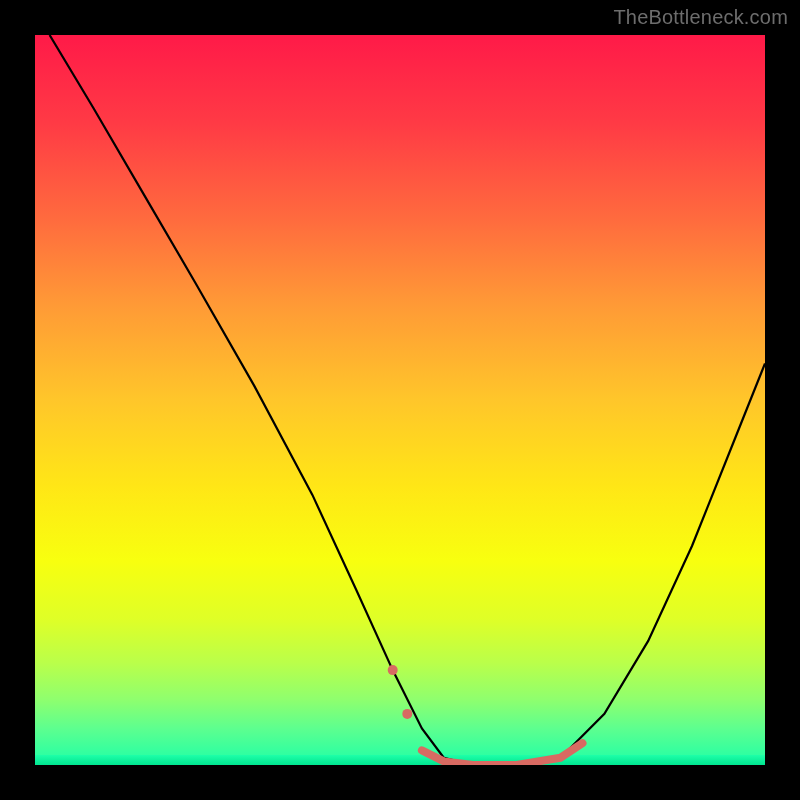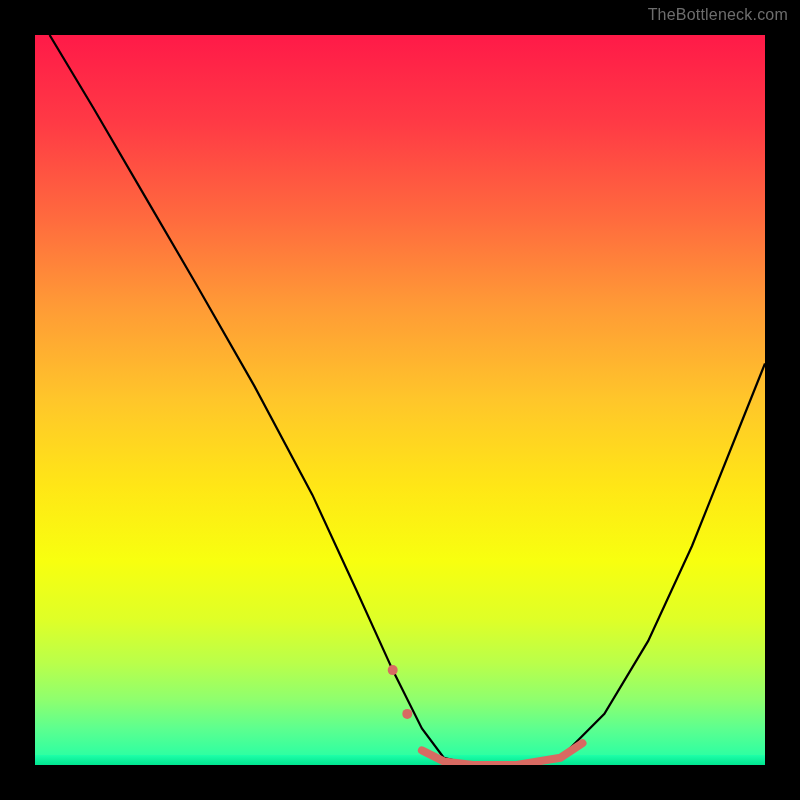--- a/index.html
+++ b/index.html
@@ -48,21 +48,21 @@
     right: 0;
     bottom: 0;
     height: 10px;
     background: linear-gradient(to bottom, #1effa8 0%, #00e590 100%);
   }
   .attribution {
     position: absolute;
     top: 6px;
     right: 12px;
     color: #6d6d6d;
-    font-size: 16px;
+    font-size: 20px;
     font-weight: 500;
     letter-spacing: 0.2px;
   }
   svg.curve {
     position: absolute;
     left: 0;
     top: 0;
     width: 730px;
     height: 730px;
   }

